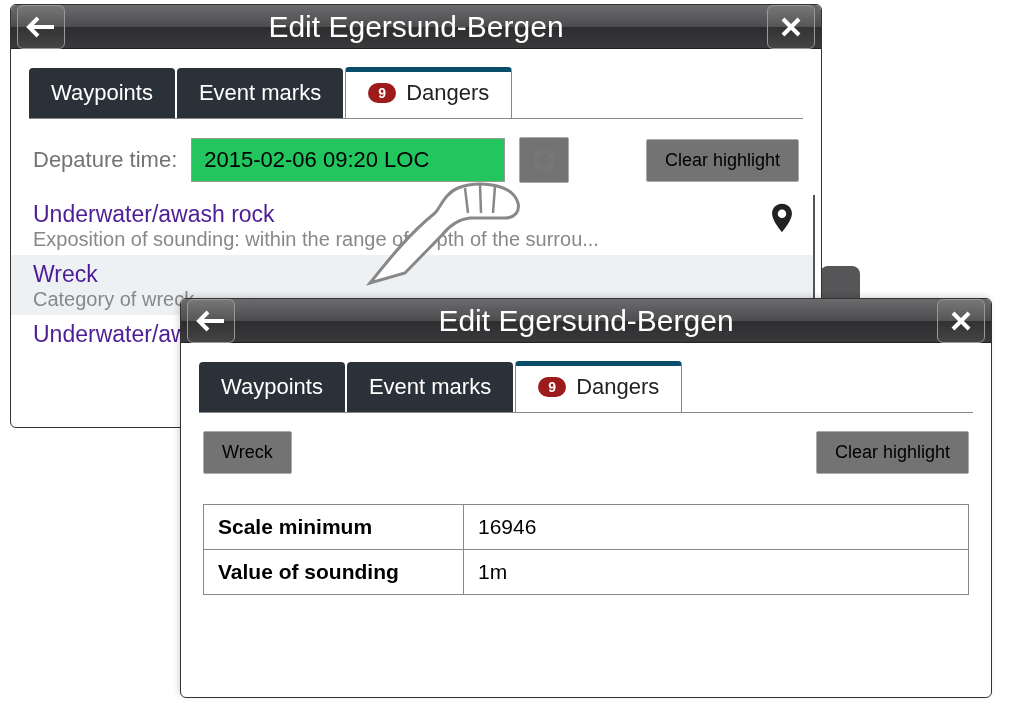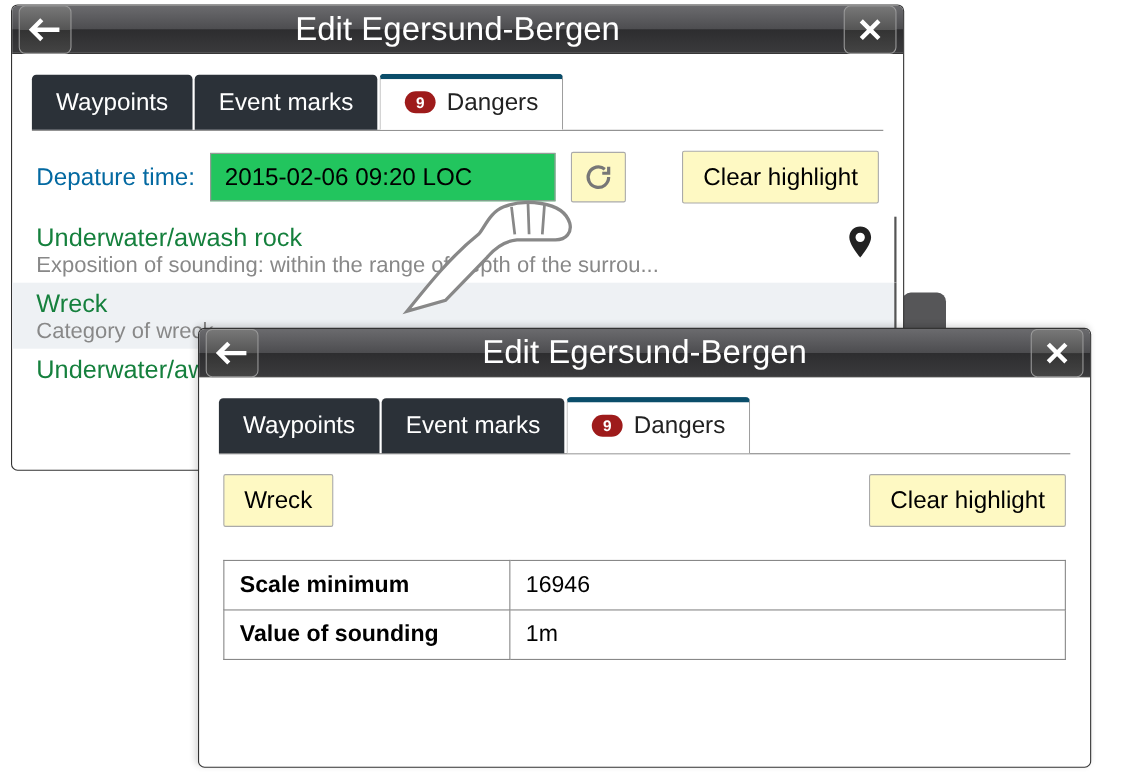--- a/index.html
+++ b/index.html
@@ -101,51 +101,51 @@
     border-radius: 12px;
     min-width: 28px;
     text-align: center;
   }
   .toolbar-row {
     display: flex;
     align-items: center;
     padding: 18px 22px 12px 22px;
     gap: 14px;
   }
-  .field-label { font-size: 22px; color: #0369a1; }
+  .field-label { font-size: 22px; color: #737373; }
   .text-input {
     border: 1px solid #999;
     padding: 8px 12px;
     font-size: 22px;
     background: #22c55e;
   }
   .btn {
     border: 1px solid #aaa;
-    background: #fef9c3;
+    background: #737373;
     padding: 10px 18px;
-    font-size: 22px;
+    font-size: 18px;
     cursor: pointer;
     border-radius: 2px;
   }
   .btn.small-icon {
     width: 50px;
     height: 46px;
     display:flex;align-items:center;justify-content:center;
     padding:0;
   }
   .spacer { flex: 1; }
   .danger-list { padding: 0 0 0 0; }
   .danger-item {
     padding: 6px 22px 4px 22px;
     border-right: 2px solid #555;
     margin-right: 6px;
     position: relative;
   }
   .danger-item.selected { background: #eef1f4; }
-  .danger-title { font-size: 23px; color: #15803d; font-weight: 500; }
+  .danger-title { font-size: 23px; color: #4c1d95; font-weight: 500; }
   .danger-sub { font-size: 20px; color: #888; white-space: nowrap; overflow:hidden; text-overflow: ellipsis;}
   .pin-icon { position:absolute; right: 14px; top: 6px;}
   .detail-table {
     margin: 18px 22px 0 22px;
     border-collapse: collapse;
     width: calc(100% - 44px);
   }
   .detail-table td {
     border: 1px solid #888;
     padding: 10px 14px;

